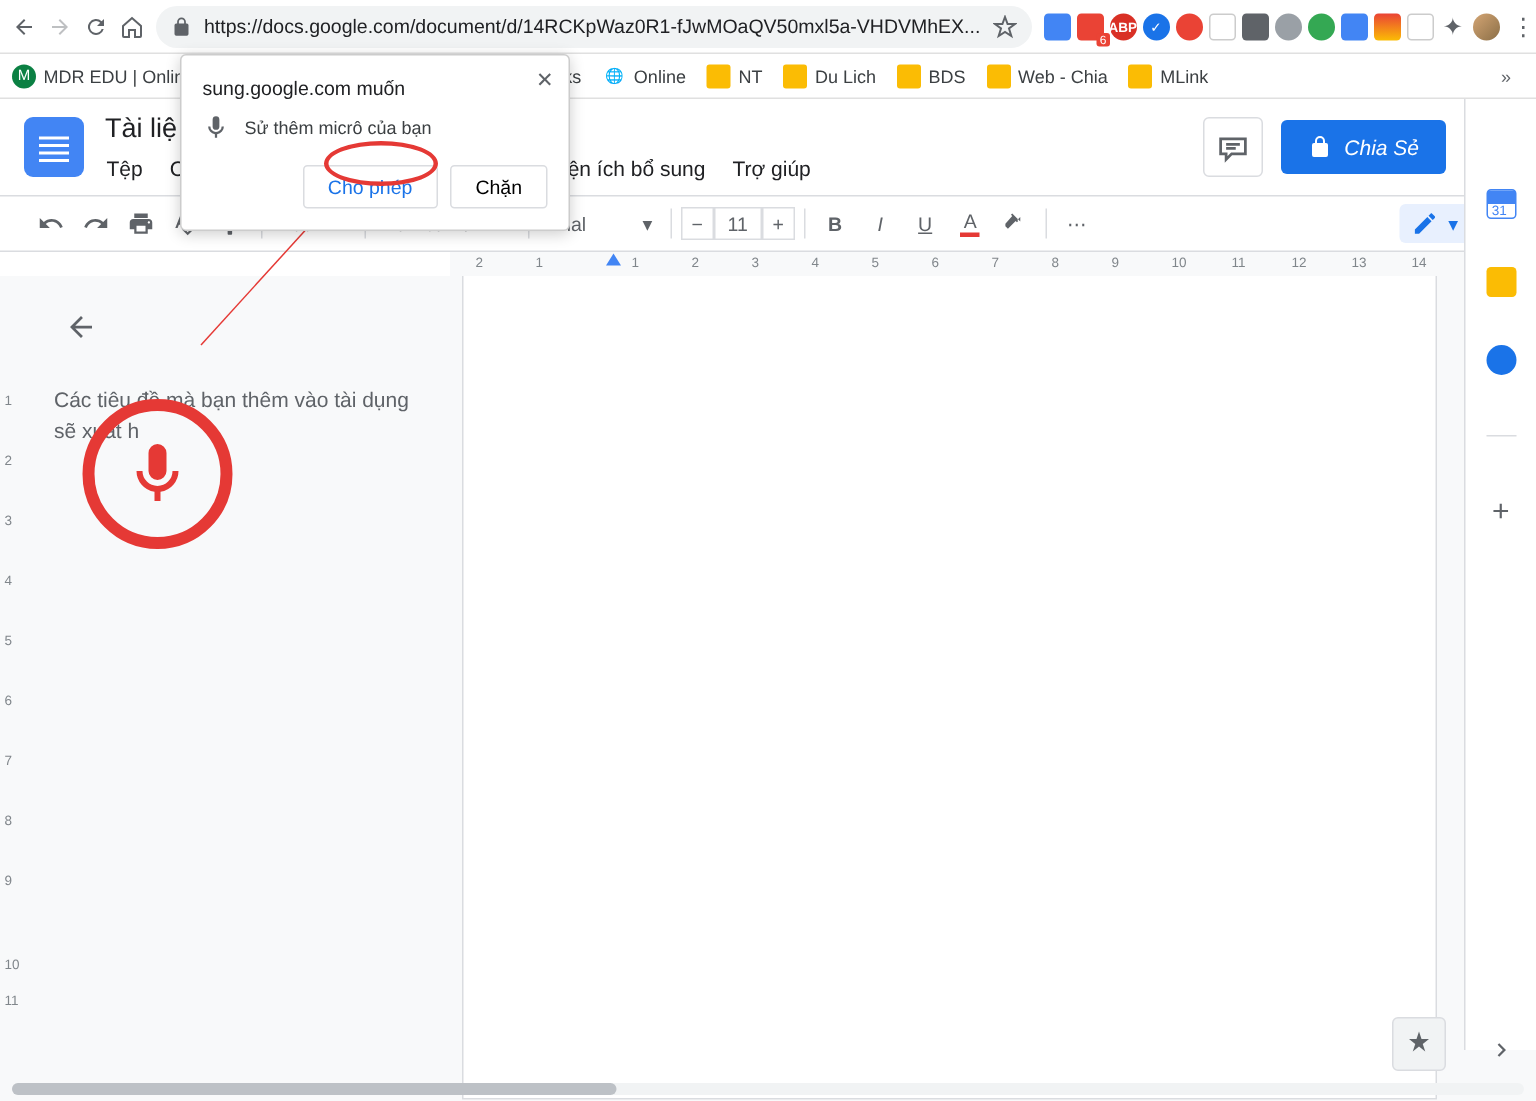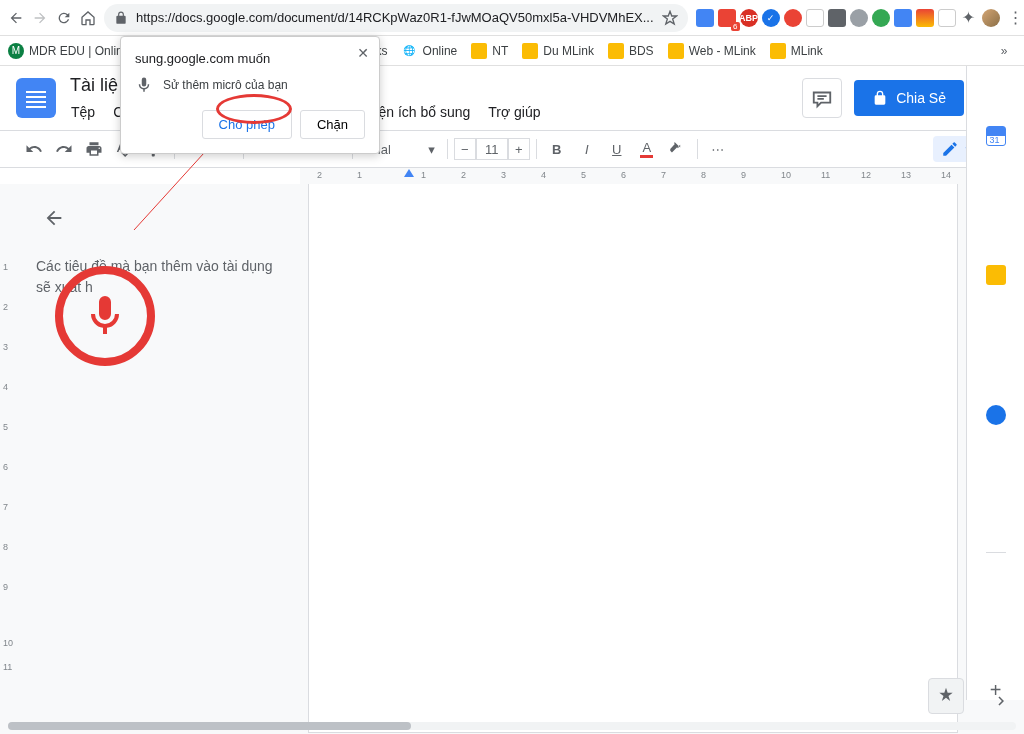--- a/index.html
+++ b/index.html
@@ -21,21 +21,21 @@
 
 .docs-header { height: 64px; display: flex; align-items: center; padding: 8px 16px; }
 .docs-logo { width: 40px; height: 40px; background: #4285f4; border-radius: 6px; display: flex; align-items: center; justify-content: center; margin-right: 8px; }
 .docs-logo::before { content: ""; width: 20px; height: 2px; background: #fff; box-shadow: 0 5px 0 #fff, 0 10px 0 #fff, 0 15px 0 #fff; margin-top: -13px; }
 .doc-title-area { flex: 1; }
 .doc-title { font-size: 18px; color: #202124; padding: 2px 6px; }
 .doc-menus { display: flex; gap: 4px; font-size: 14px; color: #202124; margin-top: 2px; }
 .doc-menu { padding: 4px 7px; cursor: pointer; border-radius: 4px; }
 .header-right { display: flex; align-items: center; gap: 12px; }
 .comment-btn { width: 40px; height: 40px; border: 1px solid #dadce0; border-radius: 4px; display: flex; align-items: center; justify-content: center; cursor: pointer; }
-.share-btn { height: 36px; background: #1a73e8; color: #fff; border-radius: 4px; padding: 0 18px; display: flex; align-items: center; gap: 8px; font-size: 14px; font-weight: 500; cursor: pointer; }
+.share-btn { height: 36px; background: #1a73e8; color: #fff; border-radius: 4px; padding: 0 18px; display: flex; align-items: center; gap: 8px; font-size: 14px; font-weight: 500; cursor: pointer; font-style: italic; }
 .avatar { width: 32px; height: 32px; border-radius: 50%; background: linear-gradient(135deg, #d4a574, #8b6f47); }
 
 
 .toolbar { height: 38px; border-top: 1px solid #dadce0; border-bottom: 1px solid #dadce0; display: flex; align-items: center; padding: 0 20px; gap: 2px; font-size: 13px; color: #5f6368; }
 .tb-btn { width: 28px; height: 28px; display: flex; align-items: center; justify-content: center; cursor: pointer; border-radius: 3px; }
 .tb-sep { width: 1px; height: 20px; background: #dadce0; margin: 0 4px; }
 .tb-dropdown { display: flex; align-items: center; padding: 0 6px; height: 24px; cursor: pointer; gap: 4px; }
 .tb-fontsize { display: flex; align-items: center; gap: 0; }
 .tb-fontsize-val { width: 32px; height: 22px; border: 1px solid #dadce0; text-align: center; font-size: 13px; display: flex; align-items: center; justify-content: center; }
 .tb-step { width: 22px; height: 22px; border: 1px solid #dadce0; display: flex; align-items: center; justify-content: center; cursor: pointer; }
@@ -53,21 +53,21 @@
 .work-area { display: flex; height: calc(100% - 184px); position: relative; }
 .vruler { width: 16px; background: #f8f9fa; position: relative; }
 .vtick { position: absolute; left: 3px; font-size: 9px; color: #80868b; }
 .outline-pane { width: 284px; background: #f8f9fa; padding: 16px 20px; }
 .back-arrow { width: 36px; height: 36px; display: flex; align-items: center; justify-content: center; cursor: pointer; color: #5f6368; margin-bottom: 20px; }
 .outline-text { font-size: 14px; color: #5f6368; line-height: 1.5; }
 .doc-canvas { flex: 1; background: #f8f9fa; padding: 0 8px; overflow: hidden; }
 .page { width: 650px; height: 100%; background: #fff; border: 1px solid #dadce0; margin-top: -1px; }
 
 
-.right-sidebar { position: absolute; right: 0; top: 66px; width: 58px; height: calc(100% - 100px); border-left: 1px solid #dadce0; display: flex; flex-direction: column; align-items: center; padding-top: 60px; gap: 32px; background: #fff; justify-content: space-between; }
+.right-sidebar { position: absolute; right: 0; top: 66px; width: 48px; height: calc(100% - 100px); border-left: 1px solid #dadce0; display: flex; flex-direction: column; align-items: center; padding-top: 60px; gap: 32px; background: #fff; }
 .side-app { width: 20px; height: 20px; border-radius: 3px; cursor: pointer; }
 
 
 .perm-popup { position: absolute; top: 36px; left: 120px; width: 260px; background: #fff; border: 1px solid #ccc; border-radius: 4px; box-shadow: 0 2px 10px rgba(0,0,0,0.2); padding: 14px; z-index: 100; }
 .perm-title { font-size: 13px; color: #202124; margin-bottom: 10px; }
 .perm-close { position: absolute; top: 8px; right: 10px; cursor: pointer; color: #5f6368; font-size: 14px; }
 .perm-body { display: flex; align-items: center; gap: 10px; font-size: 12px; color: #3c4043; margin-bottom: 16px; }
 .perm-actions { display: flex; justify-content: flex-end; gap: 8px; }
 .perm-btn { padding: 6px 16px; border: 1px solid #dadce0; border-radius: 3px; font-size: 13px; cursor: pointer; background: #fff; }
 .perm-btn.allow { color: #1a73e8; text-align: right; }
@@ -156,29 +156,29 @@
   <div class="bookmark-item">
       <span class="bookmark-icon">🌐</span>
       <span>Online</span>
     </div>
   <div class="bookmark-item">
       <span class="bookmark-icon" style="background:#fbbc04"></span>
       <span>NT</span>
     </div>
   <div class="bookmark-item">
       <span class="bookmark-icon" style="background:#fbbc04"></span>
-      <span>Du MLink</span>
+      <span>Du Lich</span>
     </div>
   <div class="bookmark-item">
       <span class="bookmark-icon" style="background:#fbbc04"></span>
       <span>BDS</span>
     </div>
   <div class="bookmark-item">
       <span class="bookmark-icon" style="background:#fbbc04"></span>
-      <span>Web - MLink</span>
+      <span>Web - Chia</span>
     </div>
   <div class="bookmark-item">
       <span class="bookmark-icon" style="background:#fbbc04"></span>
       <span>MLink</span>
     </div>
   <div style="flex:1"></div>
   <div class="nav-btn">»</div>
 </div>
 
 <div class="docs-header">

